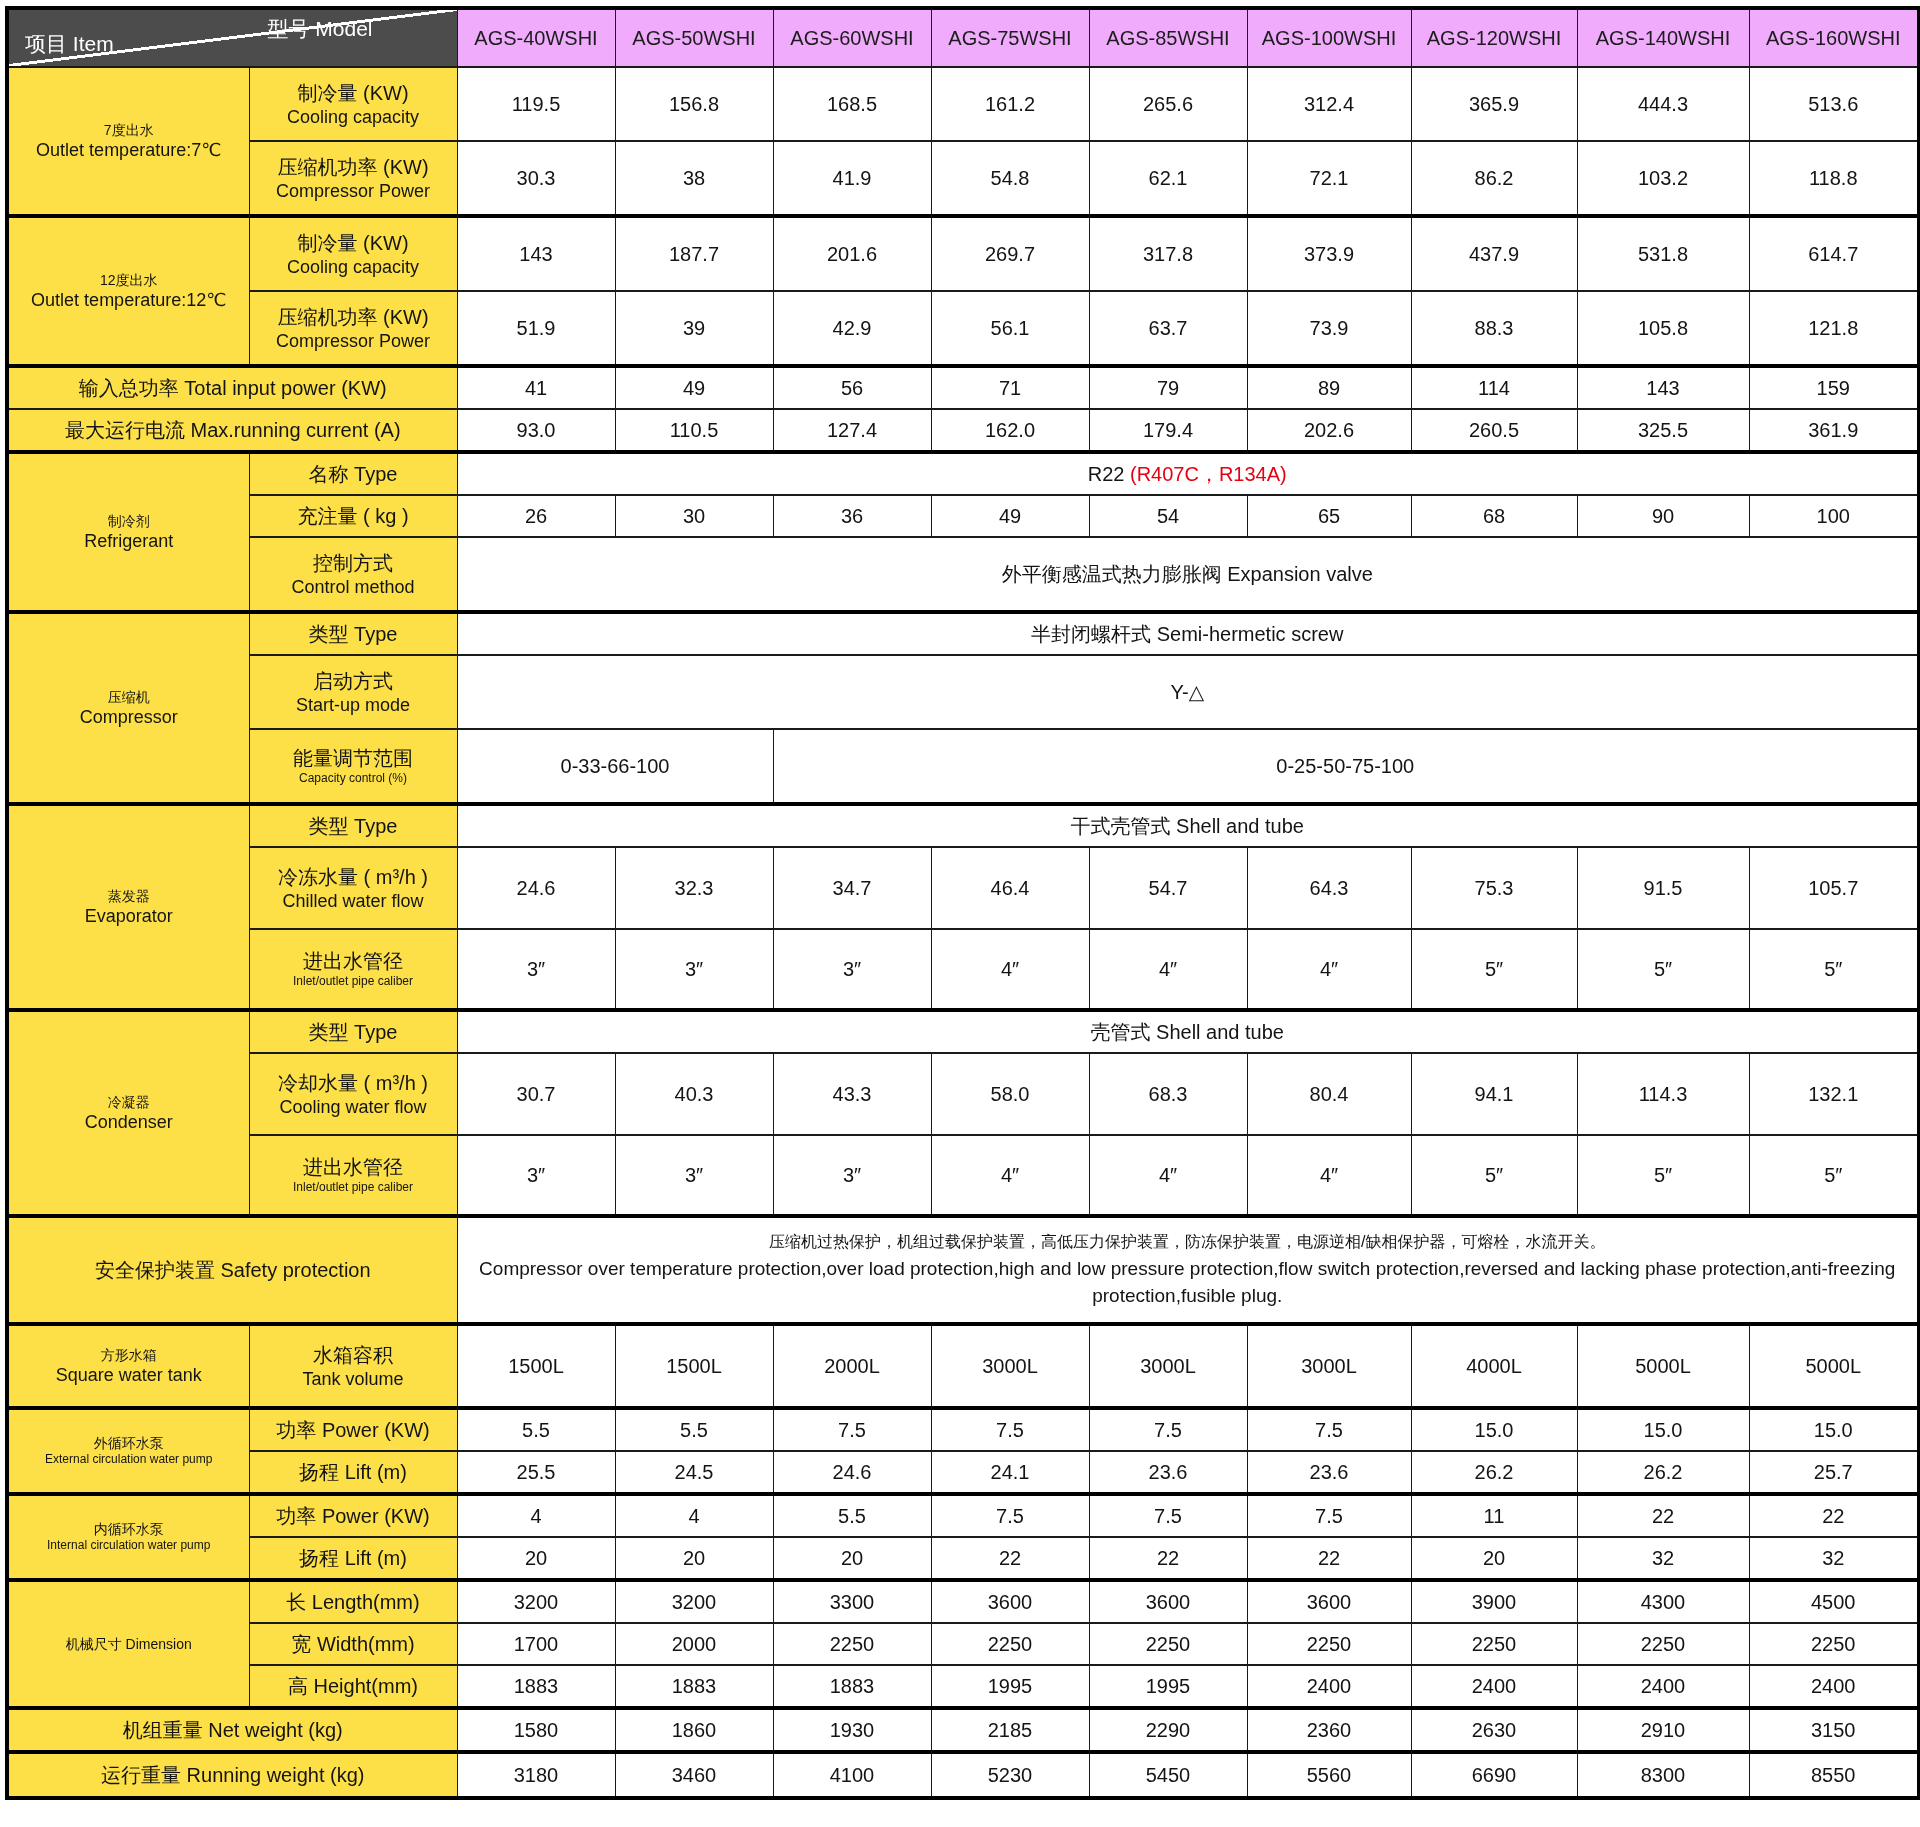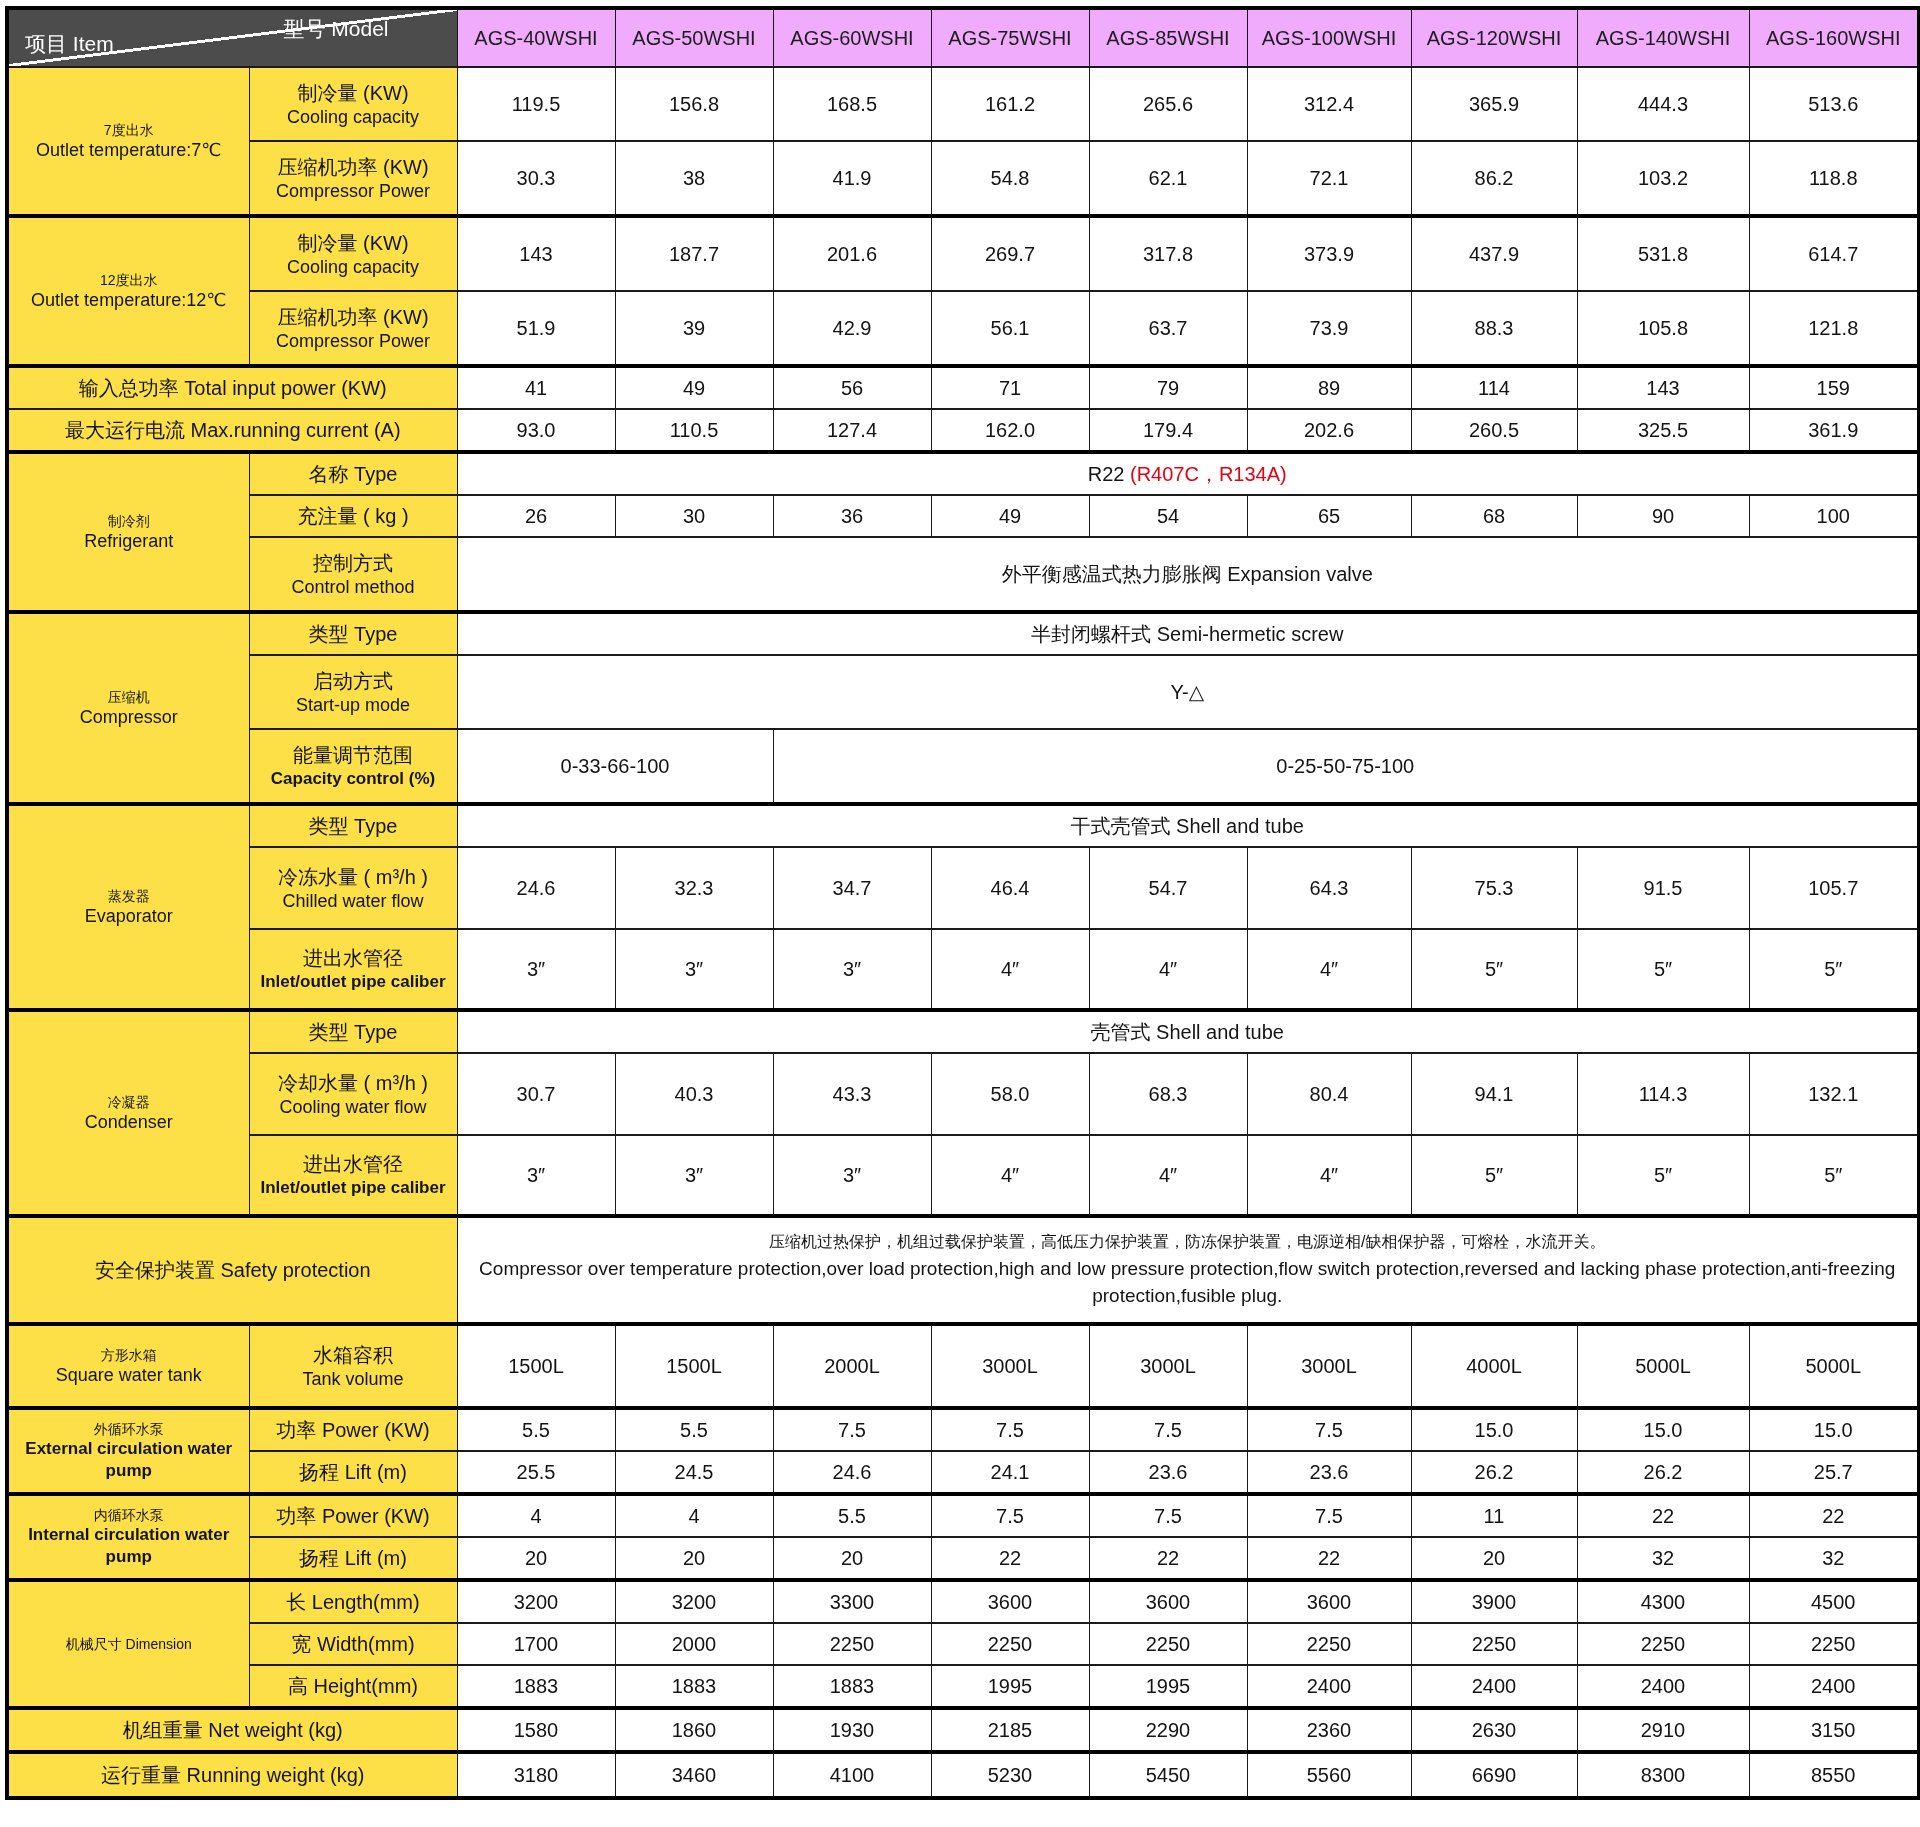--- a/index.html
+++ b/index.html
@@ -8,28 +8,28 @@
   .title{font-size:42px;font-weight:400;color:#121212;margin:2px 0 16px 2px;letter-spacing:0;white-space:nowrap;}
   table{border-collapse:collapse;table-layout:fixed;width:1912px;border:4px solid #000;}
   td,th{border:1px solid #1a1a1a;border-top-width:2px;border-bottom-width:2px;text-align:center;vertical-align:middle;padding:0 4px;overflow:hidden;font-weight:400;}
   tr.sec>td,tr.sec>th{border-top:4px solid #000;}
   
   .h56>*{height:56px}.h72>*{height:72px}.h40>*{height:40px}.h80>*{height:80px}
   .h78>*{height:78px}.h104>*{height:104px}.h42>*{height:42px}
   
   th.diag{background-color:#4c4c4c;position:relative;padding:0;
     background-image:linear-gradient(to bottom right,rgba(255,255,255,0) calc(50% - 2px),#fff calc(50% - 2px),#fff calc(50% + 1px),rgba(255,255,255,0) calc(50% + 1px));}
-  .diag-model{position:absolute;top:5px;right:68px;color:#fff;font-size:21px;}
+  .diag-model{position:absolute;top:5px;right:84px;color:#fff;font-size:21px;}
   .diag-item{position:absolute;bottom:8px;left:16px;color:#fff;font-size:21px;}
   .model-th{background:#f0abfc;font-size:20px;color:#1c1c1c;}
   
   .group,.sub,.rowlabel{background:#fde047;}
   .zh{font-size:14px;line-height:1.3;}
   .en{font-size:18px;line-height:1.25;}
-  .en-sm{font-size:17px;line-height:1.3;font-weight:bold;}
+  .en-sm{font-size:12px;line-height:1.3;}
   .one-line{font-size:20px;}
   .sub .zh{font-size:20px;}
   
   .val{background:#fff;font-size:20px;}
   .wide{background:#fff;font-size:20px;}
   .red{color:#e60012;}
   .safety-zh{font-size:16px;line-height:1.55;}
   .safety-en{font-size:19px;line-height:1.45;padding:0 6px;}
 </style>
 </head>

